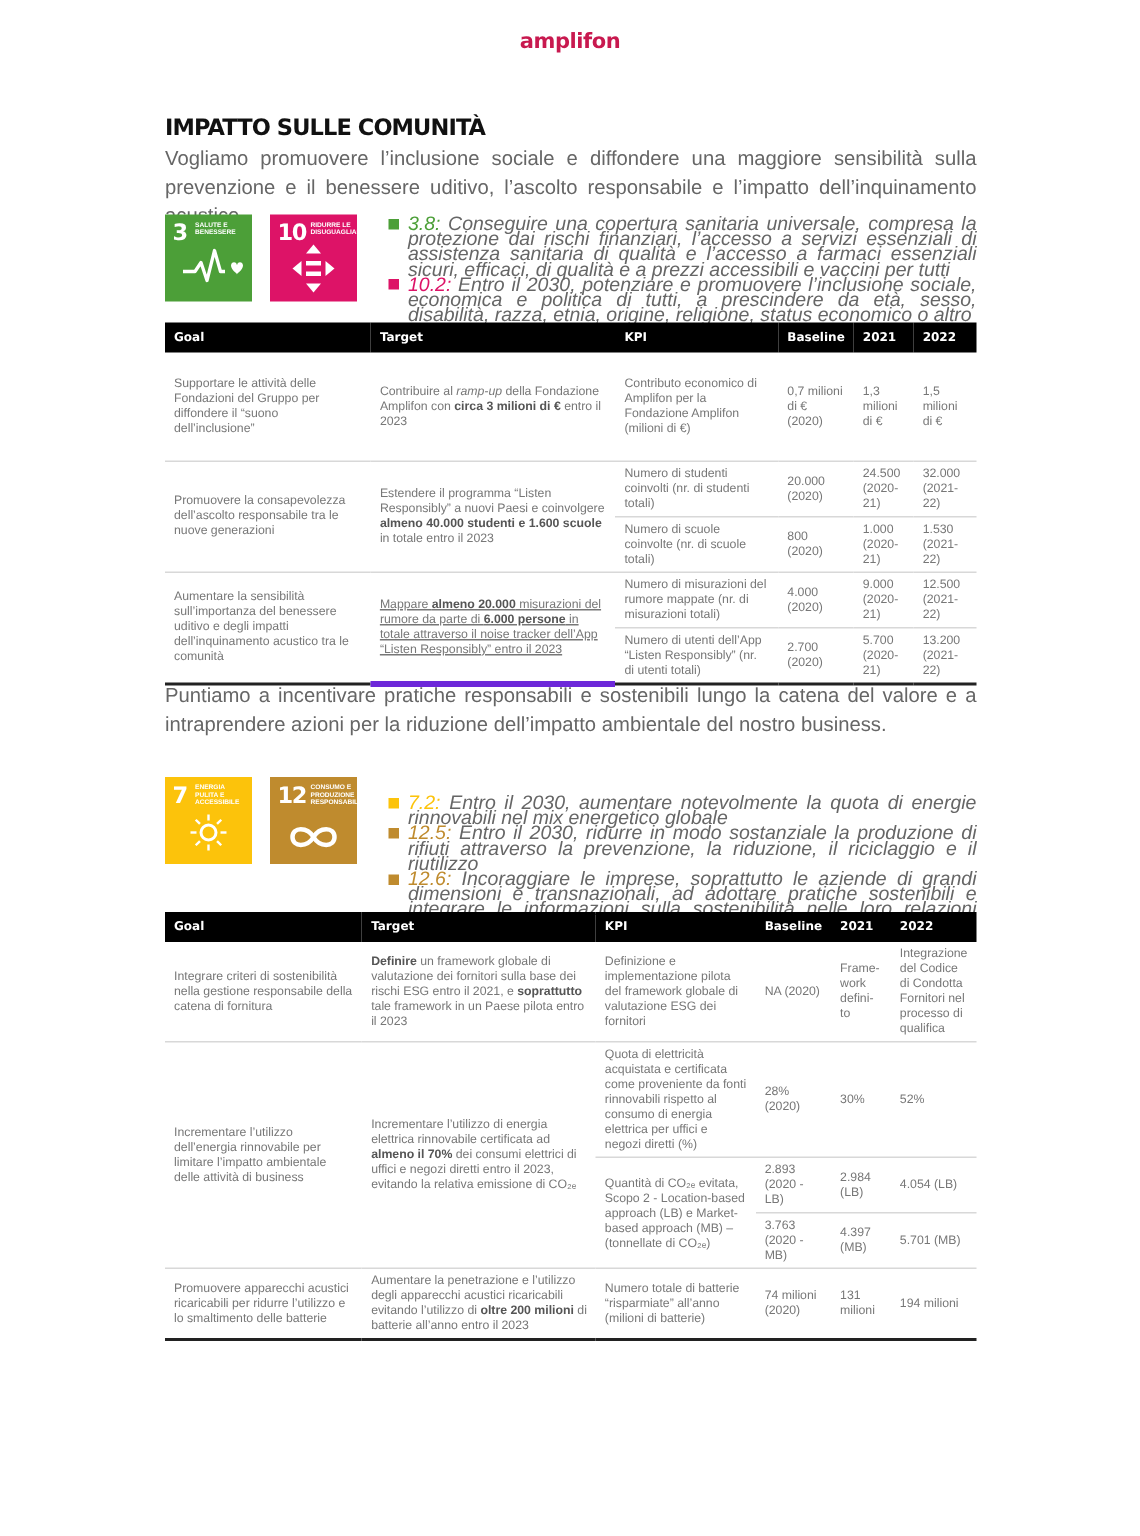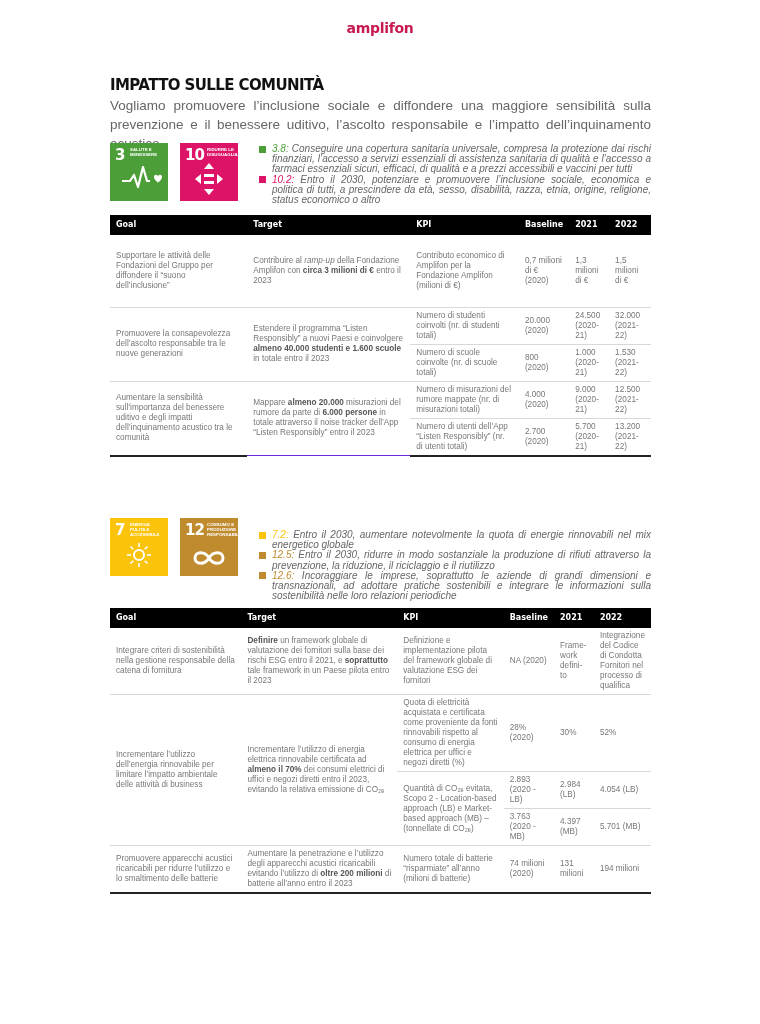--- a/index.html
+++ b/index.html
@@ -18,21 +18,21 @@
 
   .sdg-row { position: absolute; left: 110px; display: flex; }
   .sdg { width: 58px; height: 58px; margin-right: 12px; position: relative; color: #fff; }
   .sdg .num { position: absolute; left: 5px; top: 3px; font-family: "DejaVu Sans", sans-serif;
               font-weight: bold; font-size: 15px; letter-spacing: -1px; }
   .sdg .lbl { position: absolute; left: 20px; top: 4px; font-size: 4.4px; line-height: 5px;
               font-weight: bold; text-transform: uppercase; width: 36px; }
   .sdg .lbl.wide { left: 27px; width: 30px; }
   .sdg svg { position: absolute; left: 0; top: 0; }
 
-  .targets { position: absolute; left: 259px; width: 392px; font-style: italic; font-size: 10px;
+  .targets { position: absolute; left: 259px; width: 392px; font-style: italic; font-size: 13px;
              line-height: 10.2px; color: #666; }
   .target-item { display: flex; }
   .target-item .sq { width: 7px; height: 7px; flex: 0 0 7px; margin-top: 1.5px; margin-right: 6px; }
   .target-item .txt { text-align: justify; flex: 1; }
   .target-item .code { font-weight: normal; }
 
   table.kpi { position: absolute; left: 110px; width: 541px; border-collapse: collapse;
               font-size: 8.2px; line-height: 10px; color: #777; }
   table.kpi th { background: #000; color: #fff; text-align: left; font-weight: bold;
                  font-family: "DejaVu Sans", sans-serif; font-size: 8px; padding: 0 6px; height: 20px; }
@@ -119,36 +119,37 @@
       <td>32.000 (2021-22)</td>
     </tr>
     <tr style="height:34px;">
       <td>Numero di scuole coinvolte (nr. di scuole totali)</td>
       <td>800 (2020)</td>
       <td>1.000 (2020-21)</td>
       <td>1.530 (2021-22)</td>
     </tr>
     <tr style="height:34px;">
       <td rowspan="2" style="border-bottom:2px solid #222;">Aumentare la sensibilità sull’importanza del benessere uditivo e degli impatti dell’inquinamento acustico tra le comunità</td>
-      <td rowspan="2" style="border-bottom:1px solid #6d28d9;"><span>Mappare </span><b>almeno 20.000</b><span> misurazioni del rumore da parte di </span><b>6.000 persone</b><span> in totale attraverso il noise tracker dell’App “Listen Responsibly” entro il 2023</span></td>
+      <td rowspan="2" style="border-bottom:4px solid #6d28d9;text-decoration:underline;"><span>Mappare </span><b>almeno 20.000</b><span> misurazioni del rumore da parte di </span><b>6.000 persone</b><span> in totale attraverso il noise tracker dell’App “Listen Responsibly” entro il 2023</span></td>
       <td>Numero di misurazioni del rumore mappate (nr. di misurazioni totali)</td>
       <td>4.000 (2020)</td>
       <td>9.000 (2020-21)</td>
       <td>12.500 (2021-22)</td>
     </tr>
     <tr class="last" style="height:34px;">
       <td>Numero di utenti dell’App “Listen Responsibly” (nr. di utenti totali)</td>
       <td>2.700 (2020)</td>
       <td>5.700 (2020-21)</td>
       <td>13.200 (2021-22)</td>
     </tr>
   </tbody>
 </table>
 
 <div class="section" style="top:452px;">
+  <div class="sec-intro">Puntiamo a incentivare pratiche responsabili e sostenibili lungo la catena del valore e a intraprendere azioni per la riduzione dell’impatto ambientale del nostro business.</div>
 </div>
 
 <div class="sdg-row" style="top:518px;">
   <div class="sdg" style="background:#fcc30b;">
     <span class="num">7</span>
     <span class="lbl">Energia pulita e accessibile</span>
     <svg width="58" height="58">
       <circle cx="29" cy="37" r="5" fill="none" stroke="#fff" stroke-width="2"></circle>
       <g stroke="#fff" stroke-width="1.6">
         <line x1="29" y1="25" x2="29" y2="29"></line>

